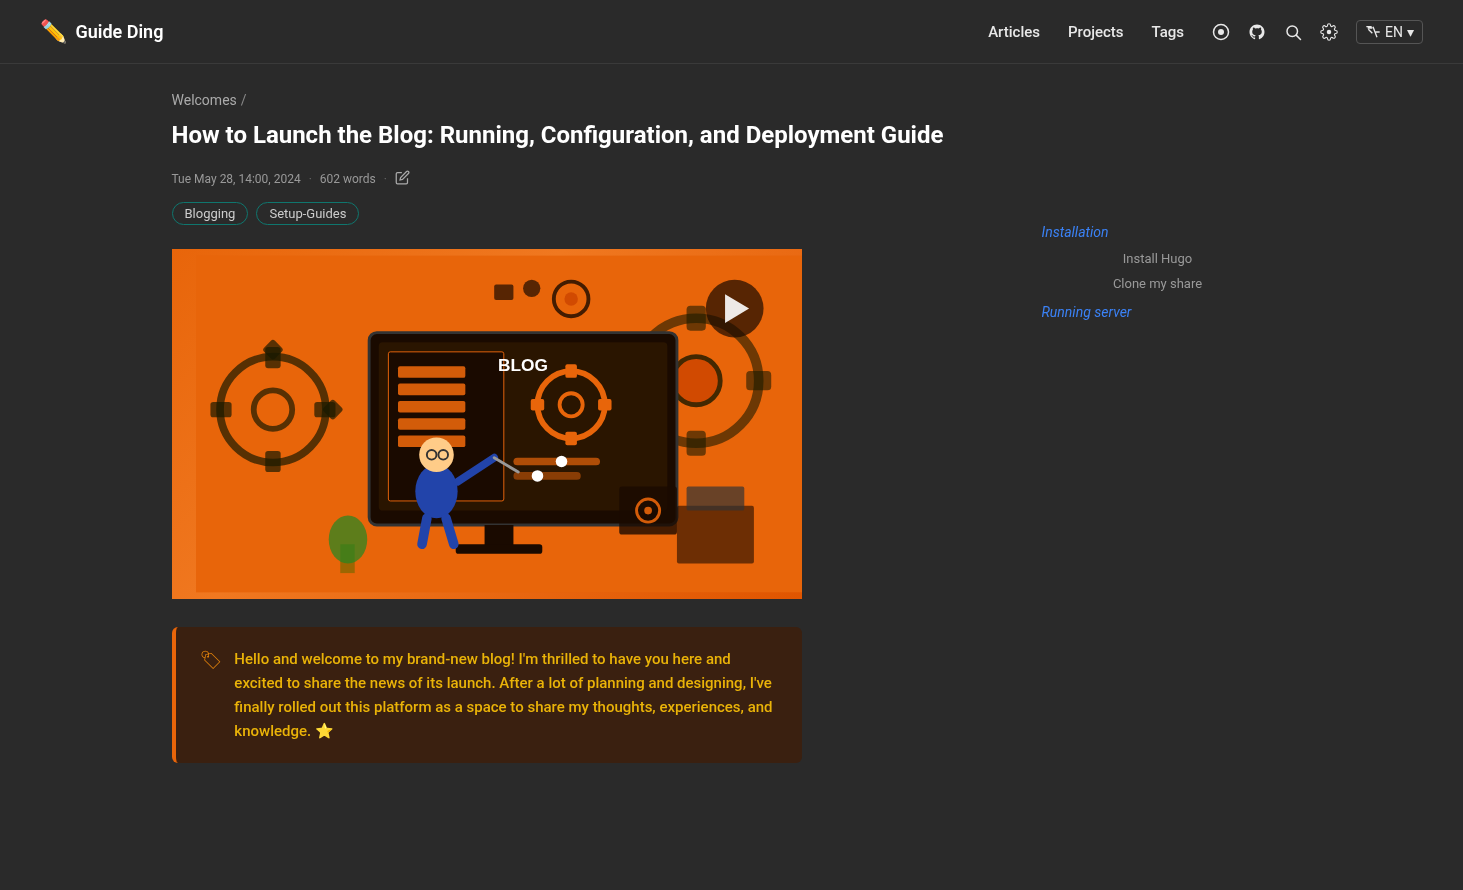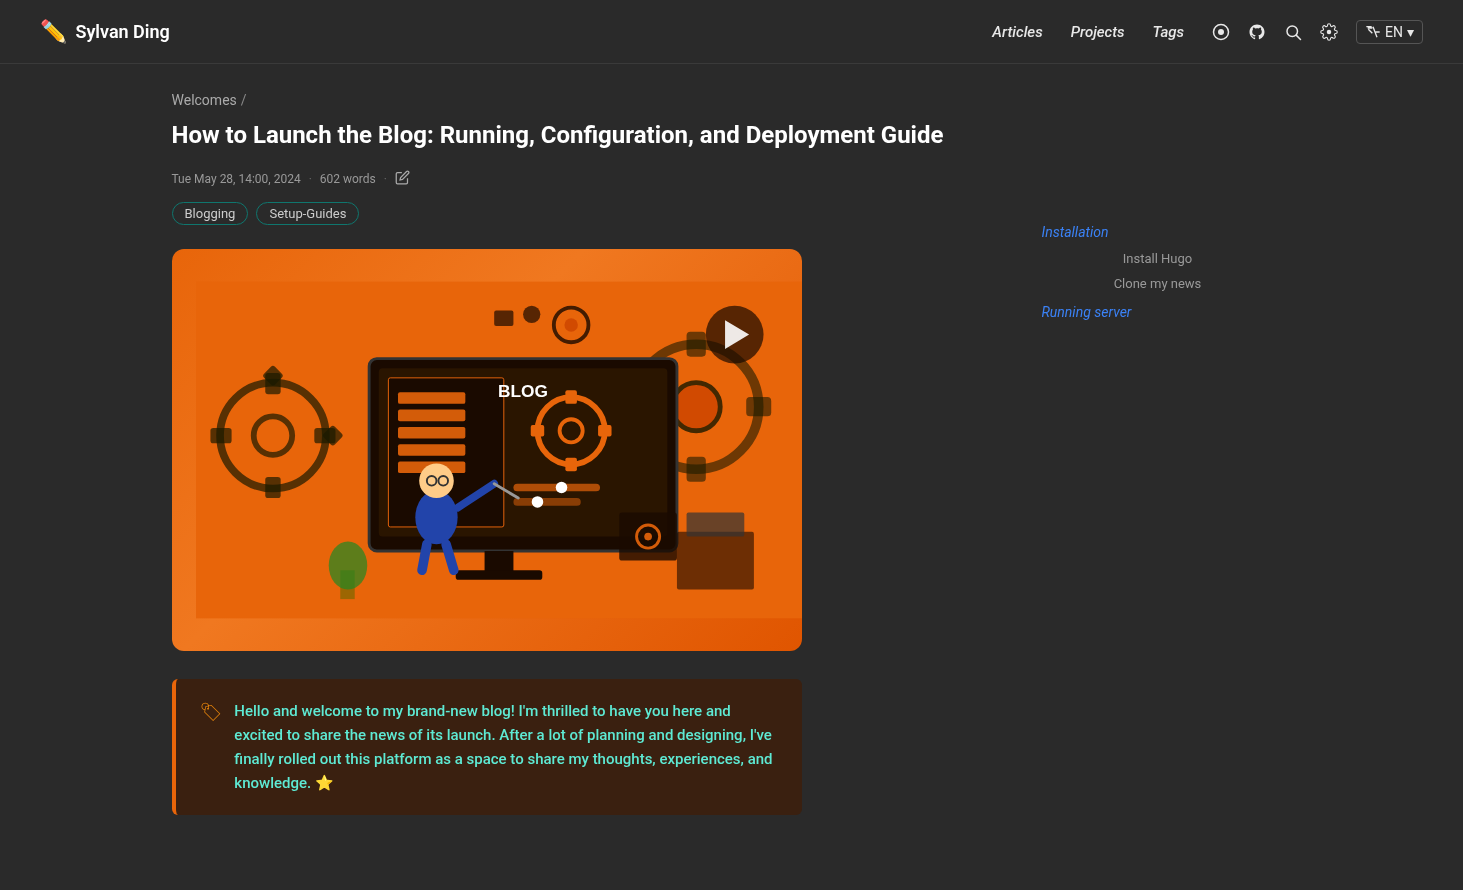--- a/index.html
+++ b/index.html
@@ -28,21 +28,20 @@
       color: #fff;
       font-size: 18px;
       font-weight: 600;
     }
     .nav-brand-icon {
       font-size: 22px;
     }
     .nav-links {
       display: flex;
       gap: 28px;
-      font-style: italic;
     }
     .nav-link {
       color: #e8e8e8;
       text-decoration: none;
       font-size: 15px;
       font-weight: 500;
       cursor: pointer;
     }
     .nav-icons {
       display: flex;
@@ -139,23 +138,23 @@
       padding: 3px 12px;
       font-size: 13px;
       color: #ccc;
       cursor: pointer;
     }
 
     
     .hero-image {
       width: 100%;
       max-width: 630px;
-      height: 402px;
+      height: 350px;
       background: linear-gradient(135deg, #e8650a 0%, #f07820 40%, #e05500 100%);
-      border-radius: 12px;
+      border-radius: 0;
       margin-bottom: 28px;
       position: relative;
       overflow: hidden;
       display: flex;
       align-items: center;
       justify-content: center;
       padding-left: 24px;
     }
 
     
@@ -177,21 +176,21 @@
     }
     .callout-icon {
       color: #e8850a;
       font-size: 18px;
       flex-shrink: 0;
       margin-top: 2px;
     }
     .callout-text {
       font-size: 15px;
       line-height: 1.6;
-      color: #5eead4;
+      color: #eab308;
       font-weight: 500;
     }
 
     
     .sidebar {
       width: 220px;
       flex-shrink: 0;
       padding-top: 160px;
     }
     .sidebar-section-title {
@@ -225,21 +224,21 @@
       fill: currentColor;
       vertical-align: middle;
     }
   </style>
 </head>
 <body>
 
 <nav>
   <a class="nav-brand" href="#">
     <span class="nav-brand-icon">✏️</span>
-    <span>Sylvan Ding</span>
+    <span>Guide Ding</span>
   </a>
 
   <div class="nav-links">
     <a class="nav-link" href="#">Articles</a>
     <a class="nav-link" href="#">Projects</a>
     <a class="nav-link" href="#">Tags</a>
   </div>
 
   <div class="nav-icons">
 
@@ -413,21 +412,21 @@
   </div>
 
   <aside class="sidebar">
     <div>
       <div class="sidebar-section-title">Installation</div>
       <ul class="sidebar-items">
         <li class="sidebar-item">
           <a href="#">Install Hugo</a>
         </li>
         <li class="sidebar-item">
-          <a href="#">Clone my news</a>
+          <a href="#">Clone my share</a>
         </li>
       </ul>
     </div>
     <div>
       <div class="sidebar-section-title">Running server</div>
     </div>
   </aside>
 </div>
 
 </body></html>

